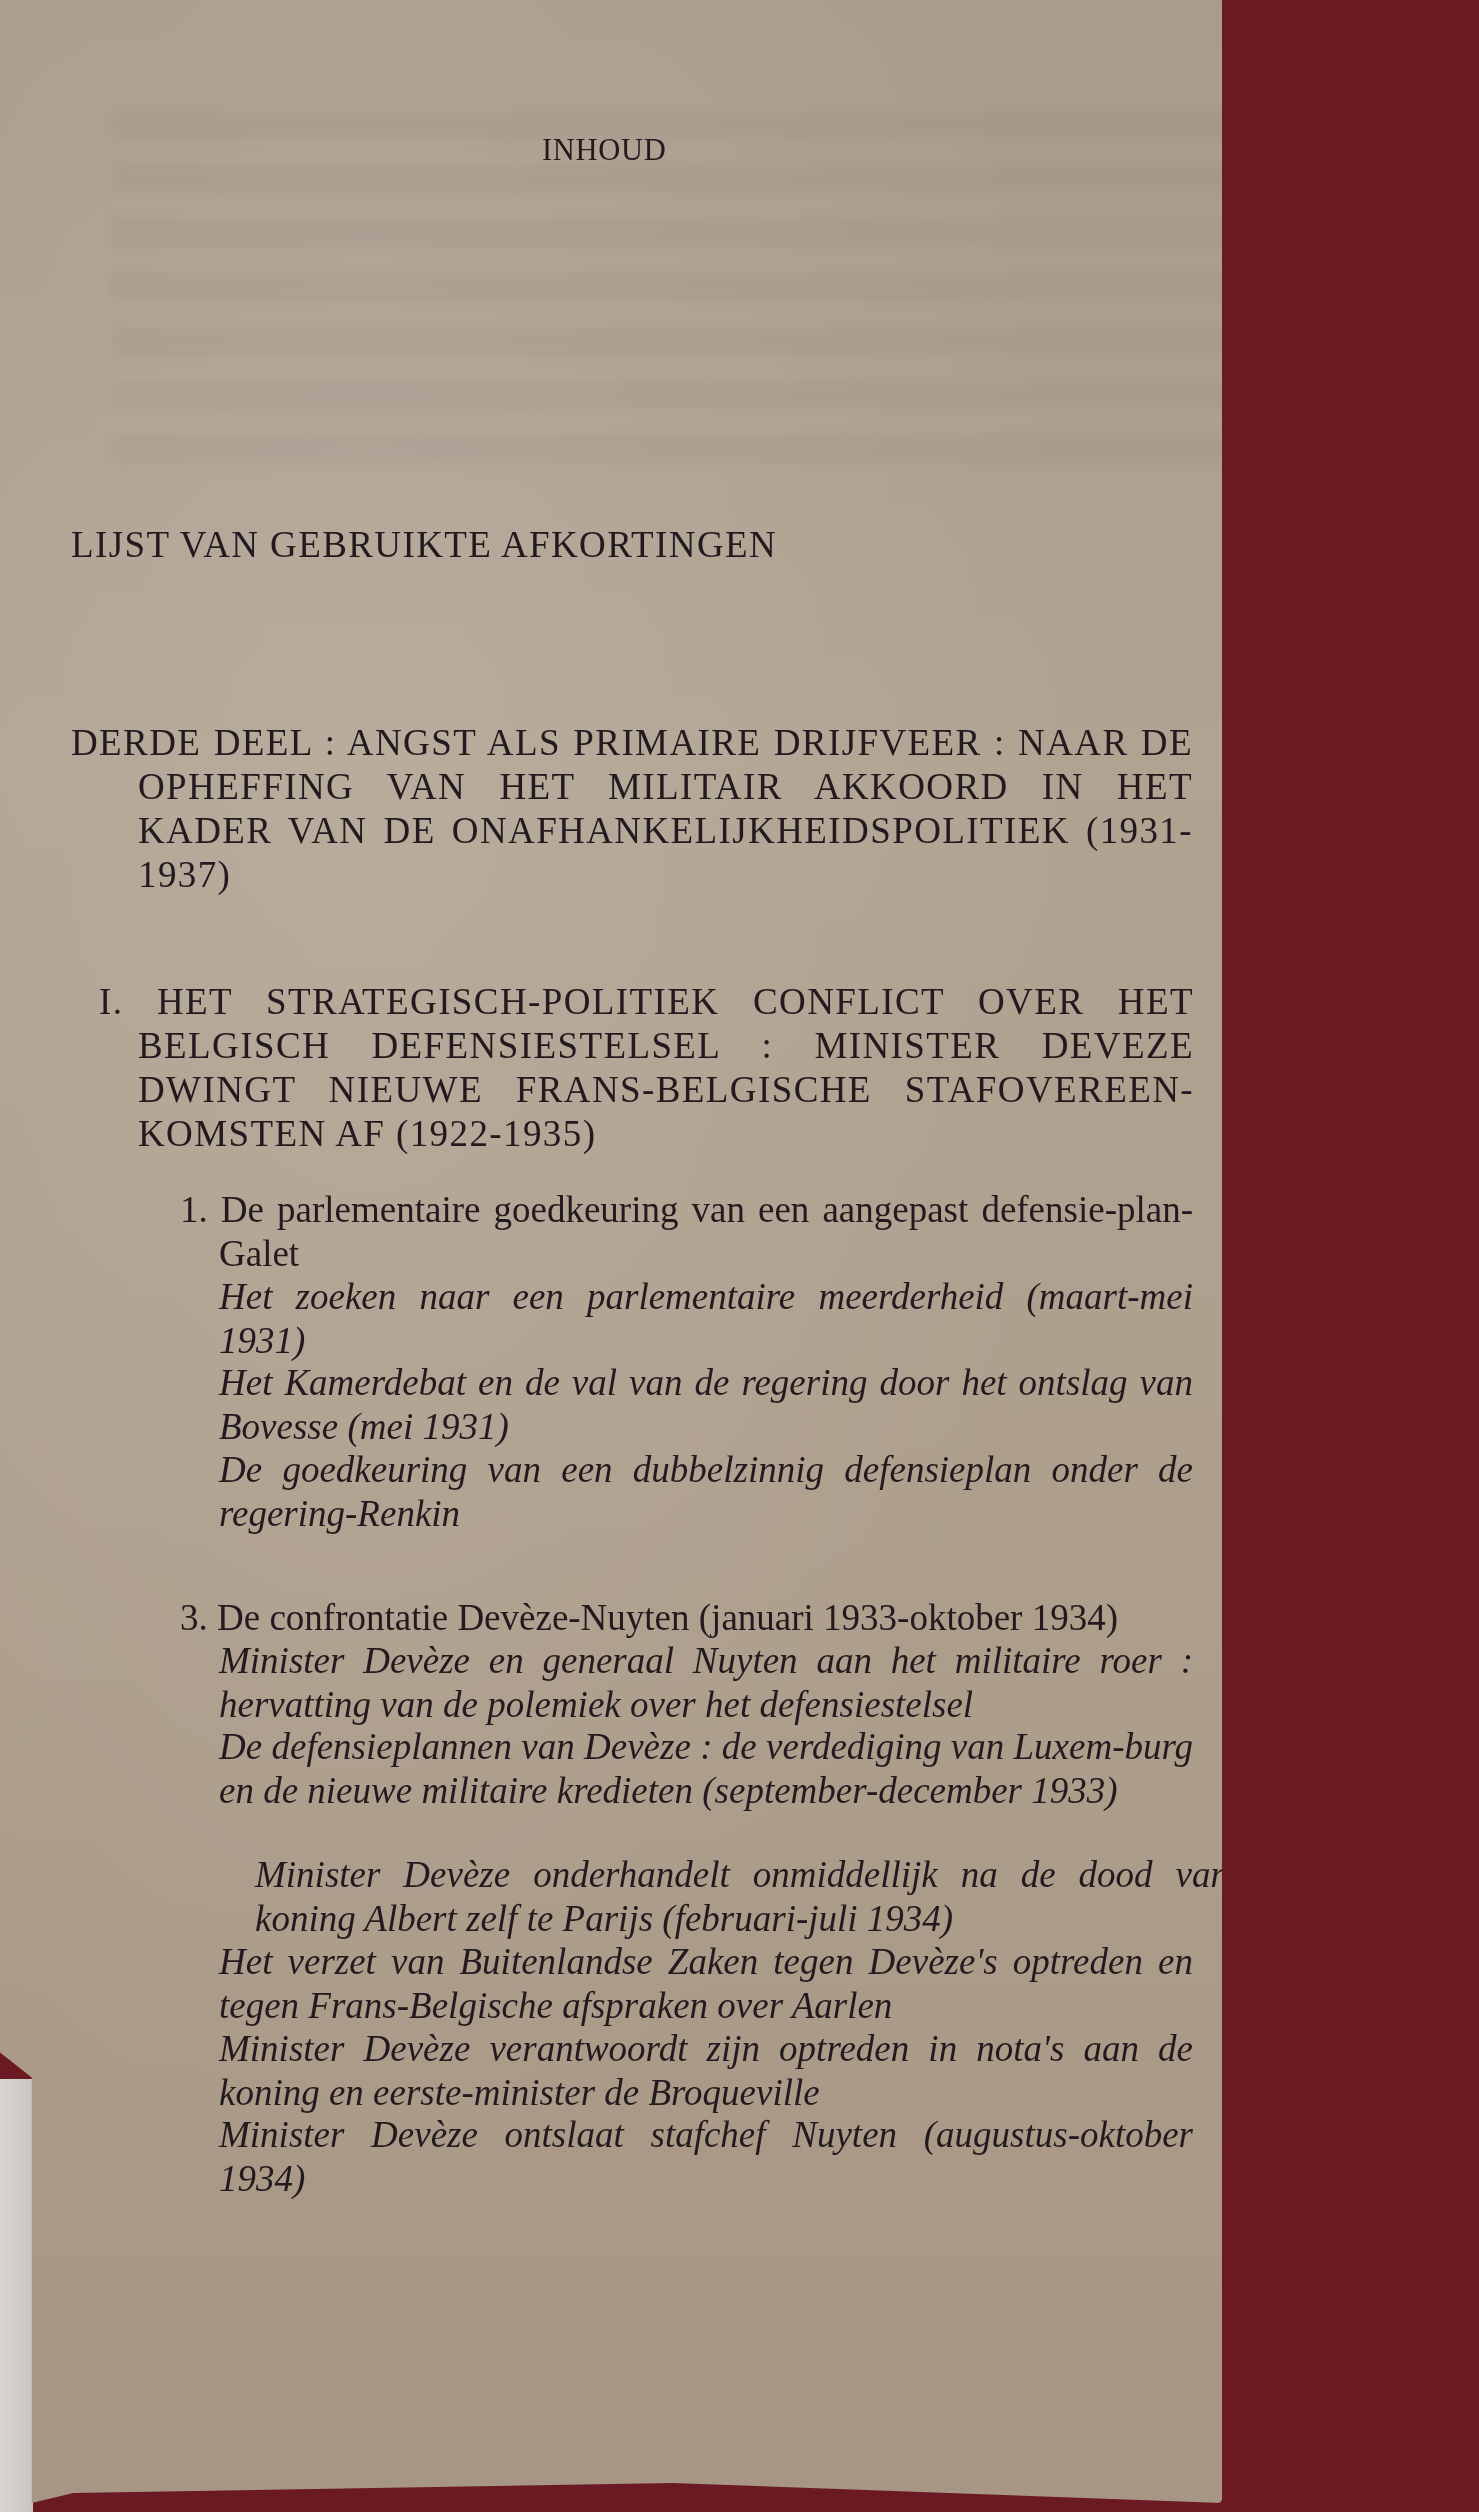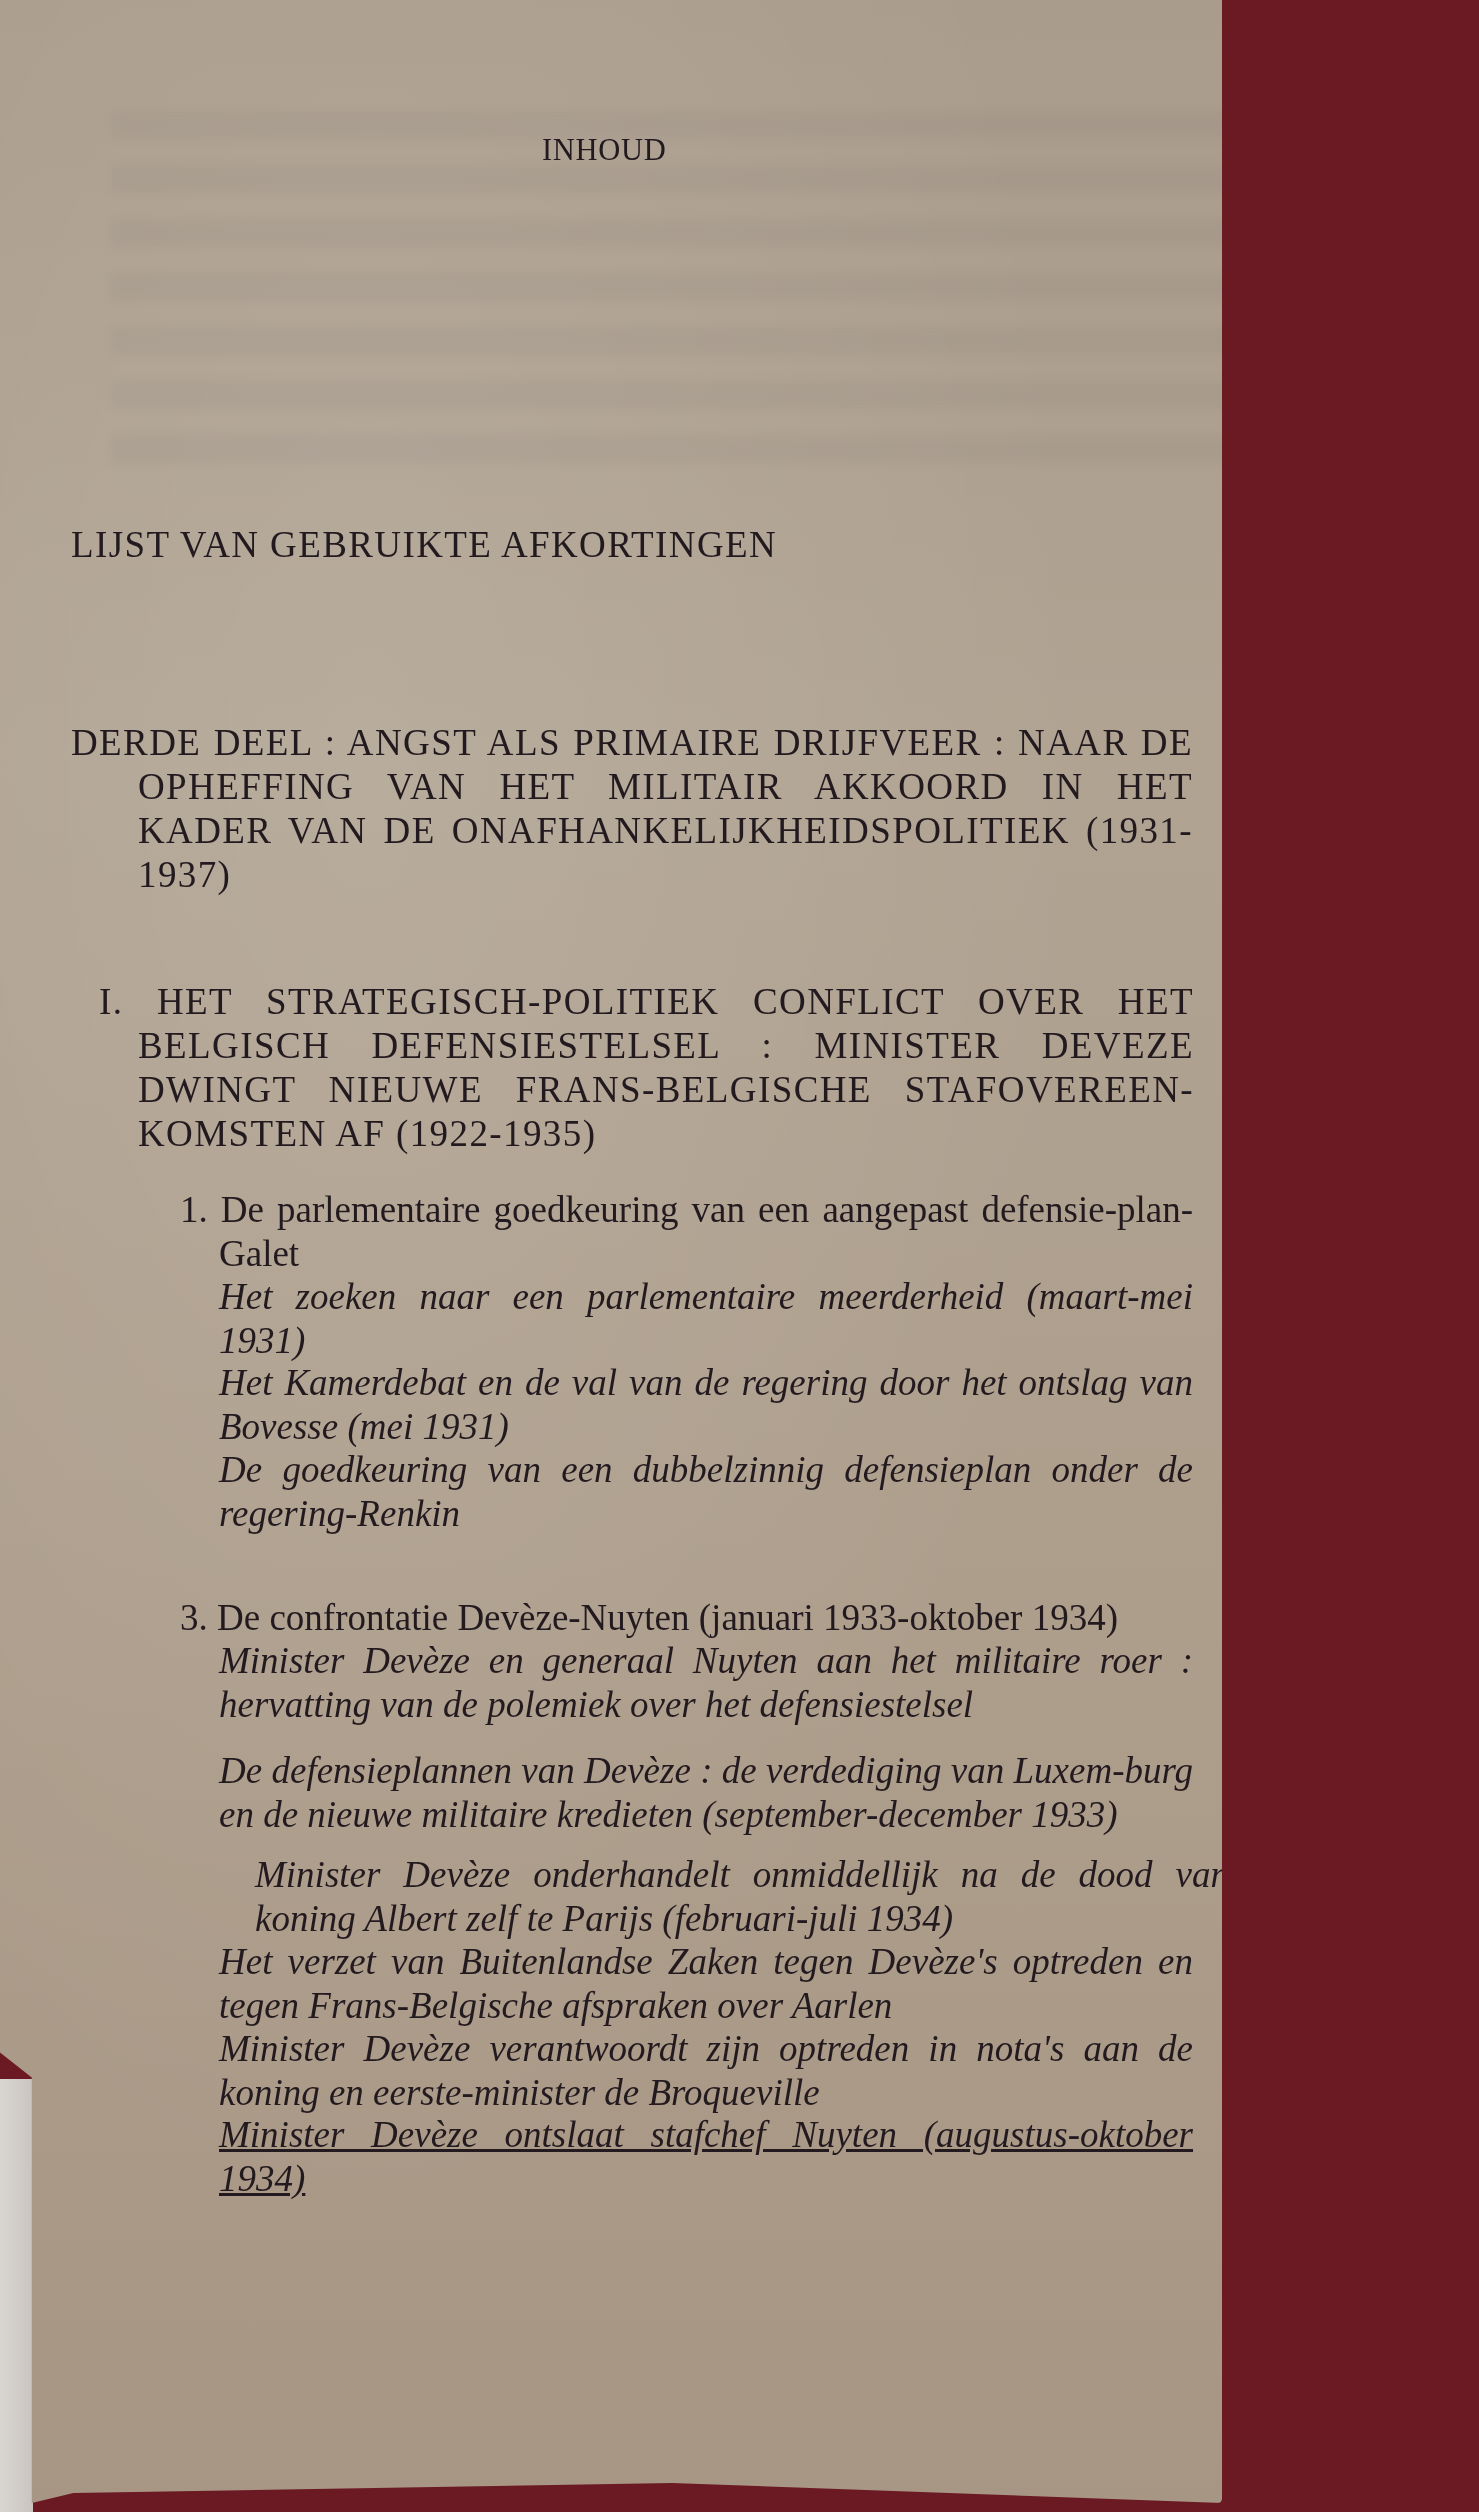--- a/index.html
+++ b/index.html
@@ -144,37 +144,37 @@
     </div>
 
     <div class="entry section" style="top:1596px;">
       <span class="text">3. De confrontatie Devèze-Nuyten (januari 1933-oktober 1934)</span>
       <span class="page-no">85</span>
     </div>
     <div class="entry sub" style="top:1639px;">
       <span class="text">Minister Devèze en generaal Nuyten aan het militaire roer : hervatting van de polemiek over het defensiestelsel</span>
       <span class="page-no">56</span>
     </div>
-    <div class="entry sub" style="top:1725px;margin-top:24px;">
+    <div class="entry sub" style="top:1725px;">
       <span class="text">De defensieplannen van Devèze : de verdediging van Luxem-burg en de nieuwe militaire kredieten (september-december 1933)</span>
       <span class="page-no">63</span>
     </div>
     <div class="entry sub" style="top:1853px;margin-left:36px;">
       <span class="text">Minister Devèze onderhandelt onmiddellijk na de dood van koning Albert zelf te Parijs (februari-juli 1934)</span>
       <span class="page-no">55</span>
     </div>
     <div class="entry sub" style="top:1940px;">
       <span class="text">Het verzet van Buitenlandse Zaken tegen Devèze's optreden en tegen Frans-Belgische afspraken over Aarlen</span>
       <span class="page-no">78</span>
     </div>
     <div class="entry sub" style="top:2027px;">
       <span class="text">Minister Devèze verantwoordt zijn optreden in nota's aan de koning en eerste-minister de Broqueville</span>
       <span class="page-no">81</span>
     </div>
-    <div class="entry sub" style="top:2113px;text-decoration:underline;">
+    <div class="entry sub" style="top:2113px;">
       <span class="text">Minister Devèze ontslaat stafchef Nuyten (augustus-oktober 1934)</span>
       <span class="page-no">93</span>
     </div>
   </div>
 
   <div class="folio">5</div>
 </div>
 
 
 </body></html>

